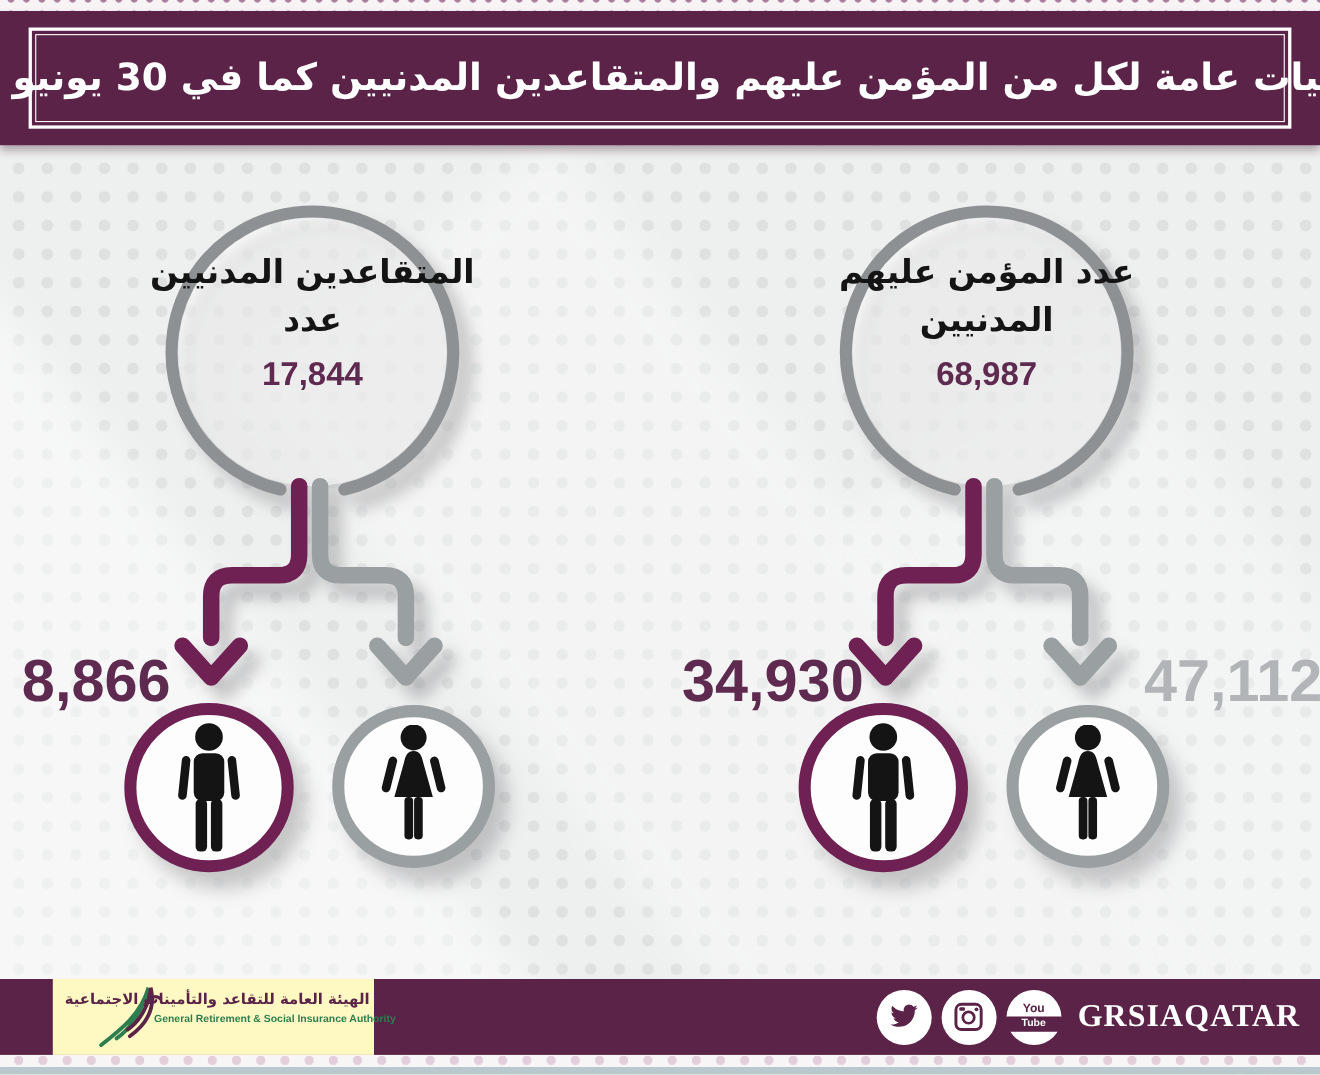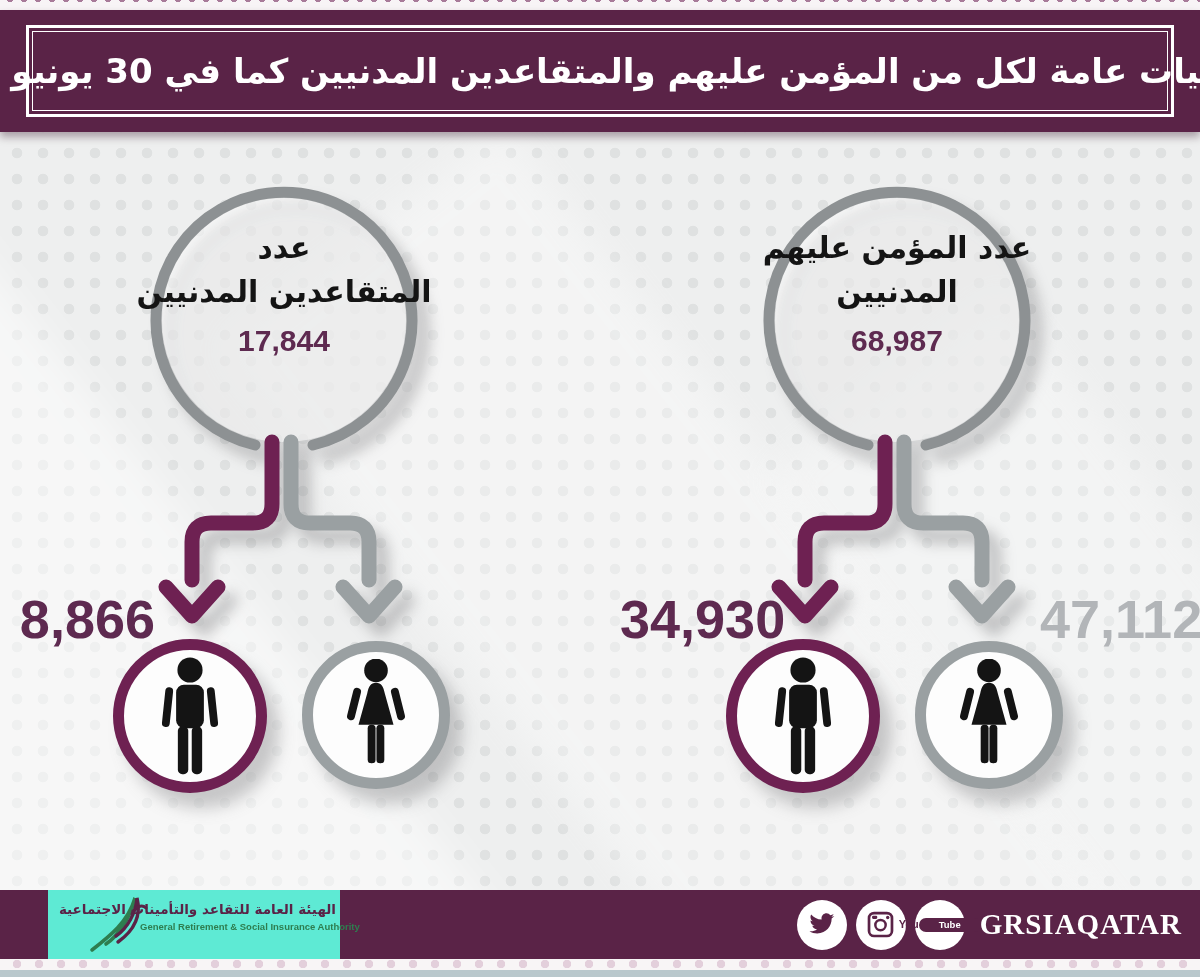--- a/index.html
+++ b/index.html
@@ -61,30 +61,30 @@
     box-shadow:12px 15px 16px rgba(110,110,112,.35);}
   .icon-circle.male{left:98px;top:499px;width:132px;height:132px;
     border:11px solid var(--c-accent,#6e2152);}
   .icon-circle.female{left:287px;top:501px;width:126px;height:126px;
     border:11px solid var(--c-gray,#9aa0a2);}
   .person{display:block;}
 
   
   .footer{position:absolute;left:0;top:890px;width:100%;height:69px;
     background:var(--c-banner,#5a2347);z-index:4;}
-  .logo-box{position:absolute;left:48px;top:0;width:292px;height:69px;background:#5eead4;
+  .logo-box{position:absolute;left:48px;top:0;width:292px;height:69px;background:#fef9c3;
     display:flex;align-items:center;}
   .swoosh{position:absolute;left:40px;top:2px;}
   .logo-text{position:absolute;left:92px;top:11px;width:196px;text-align:center;}
   .logo-ar{color:var(--c-banner,#5a2347);font-size:13.5px;font-weight:bold;white-space:nowrap;}
   .logo-en{margin-top:4px;color:#2e7d4f;font-size:9.5px;font-weight:bold;white-space:nowrap;
     font-family:"Liberation Sans","DejaVu Sans",sans-serif;}
   .social{position:absolute;right:18px;top:0;height:100%;display:flex;align-items:center;gap:9px;}
   .sc{width:50px;height:50px;border-radius:50%;background:#fff;
-    display:flex;flex-direction:row;align-items:center;justify-content:center;cursor:pointer;}
+    display:flex;flex-direction:column;align-items:center;justify-content:center;cursor:pointer;}
   .sc svg{display:block;}
   .yt-you{color:var(--c-banner,#5a2347);font-size:11px;font-weight:bold;line-height:11px;
     font-family:"Liberation Sans",sans-serif;}
   .yt-tube{margin-top:1px;background:var(--c-banner,#5a2347);color:#fff;font-size:9.5px;
     font-weight:bold;line-height:14px;padding:0 20px;border-radius:7px;
     font-family:"Liberation Sans",sans-serif;}
   .handle{margin-left:6px;color:#fff;font-size:29px;font-weight:bold;letter-spacing:1px;
     font-family:Liberation Serif, serif;}
 </style>
 </head>
@@ -107,22 +107,22 @@
     <svg class="tree" width="460" height="520" viewBox="0 0 460 520">
       <circle cx="230" cy="190" r="122" fill="rgba(255,255,255,0.55)"></circle>
       <path d="M 201,315 A 128 128 0 1 1 259,315" fill="none" stroke="#8d9193" stroke-width="11" stroke-linecap="round"></path>
       <path d="M 237,312 V 374 Q 237,393 256,393 H 296 Q 315,393 315,412 V 450" fill="none" stroke="#9aa0a2" stroke-width="15" stroke-linecap="round"></path>
       <path d="M 289,457 L 315,486 L 341,457" fill="none" stroke="#9aa0a2" stroke-width="15" stroke-linecap="round" stroke-linejoin="round"></path>
       <path d="M 218,312 V 374 Q 218,393 199,393 H 157 Q 138,393 138,412 V 450" fill="none" stroke="#6e2152" stroke-width="15" stroke-linecap="round"></path>
       <path d="M 112,457 L 138,486 L 164,457" fill="none" stroke="#6e2152" stroke-width="15" stroke-linecap="round" stroke-linejoin="round"></path>
     </svg>
 
     <div class="circle-text" dir="rtl">
+      <div class="circle-line">المتقاعدين المدنيين</div>
       <div class="circle-line">عدد</div>
-      <div class="circle-line">المتقاعدين المدنيين</div>
       <div class="circle-total">17,844</div>
     </div>
 
     <div class="num male-num">8,866</div>
 
     <div class="icon-circle male">
       <svg class="person" width="70" height="118" viewBox="0 0 76 136" fill="#141414">
         <circle cx="38" cy="15" r="14.5"></circle>
         <rect x="22" y="32" width="32" height="50" rx="9"></rect>
         <rect x="10" y="35" width="9" height="46" rx="4.5" transform="rotate(6 14.5 35)"></rect>

